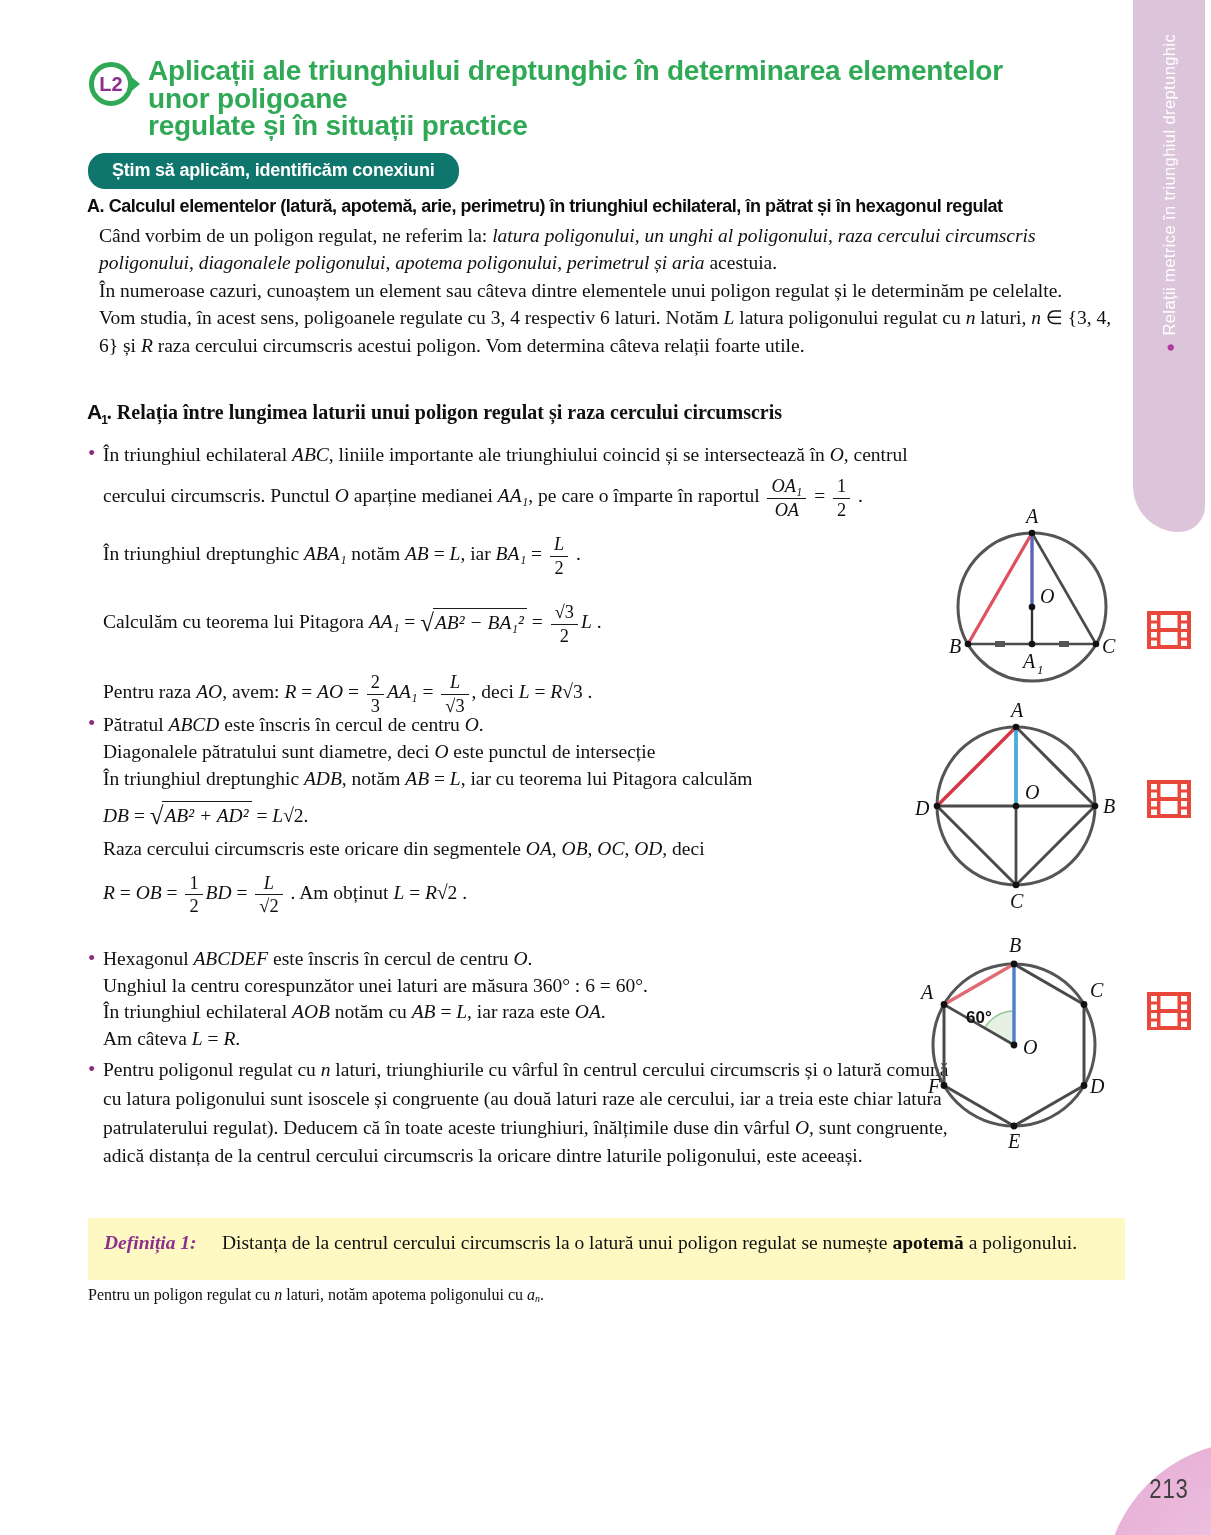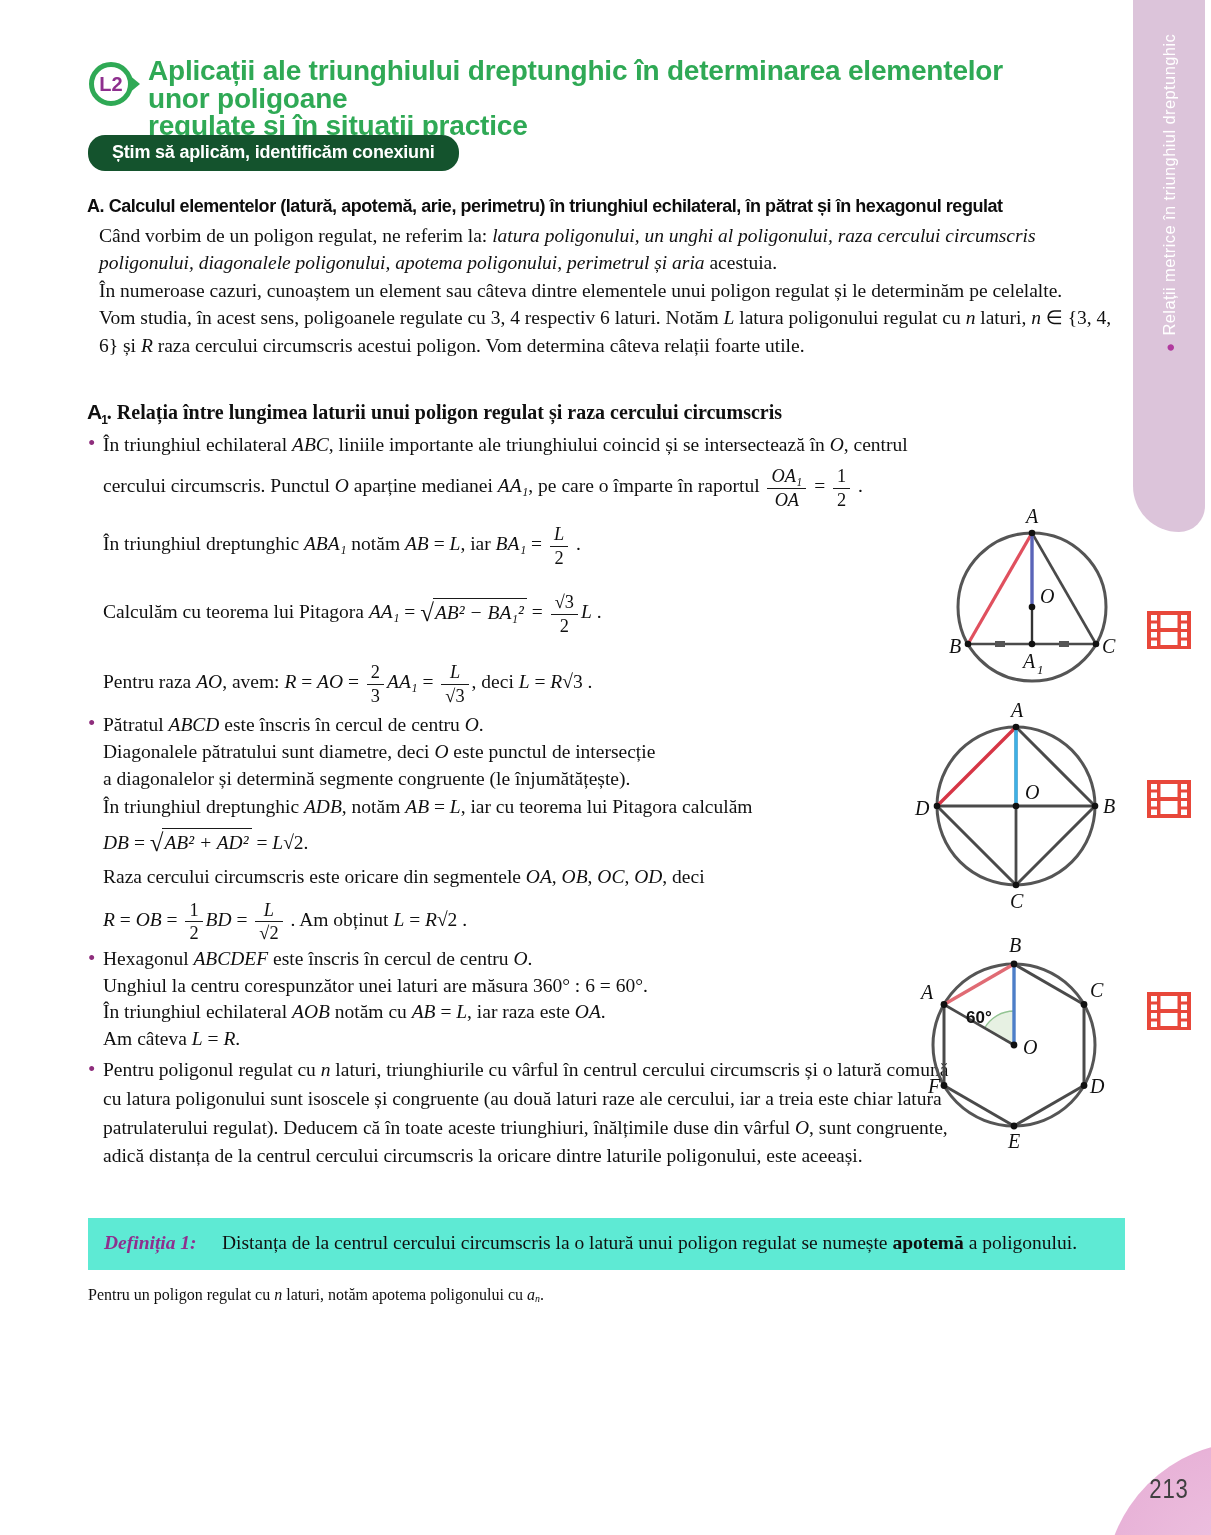--- a/index.html
+++ b/index.html
@@ -12,21 +12,21 @@
   .side-tab-label{position:absolute;left:1160px;top:352px;transform:rotate(-90deg);transform-origin:0 0;
             white-space:nowrap;font-family:"Liberation Sans",sans-serif;font-size:16.5px;color:#ffffff;
             letter-spacing:0.4px;}
   .side-tab-label .dot{color:#b13a9e;font-size:15px;margin-right:7px;}
 
   
   .lesson-badge{position:absolute;left:86px;top:56px;}
   .lesson-title{position:absolute;left:148px;top:57px;width:900px;
             font-family:"Liberation Sans",sans-serif;font-weight:700;font-size:28px;line-height:27.5px;
             color:#2fa955;letter-spacing:-0.2px;}
-  .banner-pill{position:absolute;left:88px;top:135px;background:#14532d;color:#ffffff;
+  .banner-pill{position:absolute;left:88px;top:153px;background:#0f766e;color:#ffffff;
             font-family:"Liberation Sans",sans-serif;font-weight:700;font-size:18px;
             padding:7px 24px 8px;border-radius:17px;letter-spacing:-0.2px;}
 
   .section-heading{position:absolute;left:87px;top:196px;width:1060px;
             font-family:"Liberation Sans",sans-serif;font-weight:700;font-size:18px;
             letter-spacing:-0.45px;color:#0d0d0d;}
 
   .body-block{position:absolute;left:99px;top:222px;width:1030px;font-size:19.5px;line-height:27.4px;}
   .body-block p{margin:0;}
 
@@ -44,22 +44,22 @@
   .run-b{font-weight:700;}
   .run-sub{font-size:0.62em;vertical-align:-0.25em;font-style:italic;}
   .frac{display:inline-block;vertical-align:middle;text-align:center;margin:0 3px;line-height:1.12;font-size:0.94em;}
   .frac .num{display:block;border-bottom:1.5px solid #1a1a1a;padding:0 4px 1px;}
   .frac .den{display:block;padding:1px 4px 0;}
   .sqrt{display:inline-block;white-space:nowrap;}
   .sqrt .rad{display:inline-block;font-size:1.28em;vertical-align:-0.1em;margin-right:-1px;}
   .sqrt .rb{display:inline-block;border-top:1.7px solid #1a1a1a;padding:0 3px 0 2px;}
 
   
-  .def-box{position:absolute;left:88px;top:1218px;width:1005px;background:#5eead4;
-           padding:11px 16px 13px;font-size:19.5px;line-height:28px;}
+  .def-box{position:absolute;left:88px;top:1218px;width:1005px;background:#fef9c3;
+           padding:11px 16px 23px;font-size:19.5px;line-height:28px;}
   .def-label{position:absolute;left:16px;top:11px;color:#8e2f8e;font-weight:700;font-style:italic;}
   .def-body{margin-left:118px;}
 
   .footer-line{position:absolute;left:88px;top:1286px;font-size:16px;text-align:center;}
 
   
   .diagram{position:absolute;}
   .dlabel{font-family:"Liberation Serif",serif;font-style:italic;font-size:20px;fill:#111;}
   .dlabel-sub{font-family:"Liberation Serif",serif;font-style:italic;font-size:13px;fill:#111;}
   .angle-label{font-family:"Liberation Sans",sans-serif;font-weight:700;font-size:17px;fill:#111;}
@@ -99,32 +99,31 @@
   <div class="body-block">
     <p><span class="run-n">Când vorbim de un poligon regulat, ne referim la: </span><span class="run-i">latura poligonului, un unghi al poligonului, raza cercului circumscris poligonului, diagonalele poligonului, apotema poligonului, perimetrul și aria</span><span class="run-n"> acestuia.</span></p>
     <p><span class="run-n">În numeroase cazuri, cunoaștem un element sau câteva dintre elementele unui poligon regulat și le determinăm pe celelalte.</span></p>
     <p><span class="run-n">Vom studia, în acest sens, poligoanele regulate cu 3, 4 respectiv 6 laturi. Notăm </span><span class="run-i">L</span><span class="run-n">  latura poligonului regulat cu </span><span class="run-i">n</span><span class="run-n"> laturi, </span><span class="run-i">n</span><span class="run-n"> ∈ {3, 4, 6} și </span><span class="run-i">R</span><span class="run-n"> raza cercului circumscris acestui poligon. Vom determina câteva relații foarte utile.</span></p>
   </div>
 
   <div class="a1-heading">
     <span class="a1-prefix"><span>A</span><sub>1</sub></span><span>. Relația între lungimea laturii unui poligon regulat și raza cercului circumscris</span>
   </div>
 
-  <div class="bullet" style="top:431px;">
+  <div class="bullet" style="top:441px;">
     <div class="bline"><span class="run-n">În triunghiul echilateral </span><span class="run-i">ABC</span><span class="run-n">, liniile importante ale triunghiului coincid și se intersectează în </span><span class="run-i">O</span><span class="run-n">, centrul</span></div>
     <div class="bline" style="margin-top:8px;"><span class="run-n">cercului circumscris. Punctul </span><span class="run-i">O</span><span class="run-n"> aparține medianei </span><span class="run-i">AA₁</span><span class="run-n">, pe care o împarte în raportul </span><span class="frac"><span class="num it">OA₁</span><span class="den it">OA</span></span><span class="run-n"> = </span><span class="frac"><span class="num">1</span><span class="den">2</span></span><span class="run-n"> .</span></div>
     <div class="bline" style="margin-top:14px;"><span class="run-n">În triunghiul dreptunghic </span><span class="run-i">ABA₁</span><span class="run-n"> notăm </span><span class="run-i">AB</span><span class="run-n"> = </span><span class="run-i">L</span><span class="run-n">, iar </span><span class="run-i">BA₁</span><span class="run-n"> = </span><span class="frac"><span class="num it">L</span><span class="den">2</span></span><span class="run-n"> .</span></div>
     <div class="bline" style="margin-top:24px;"><span class="run-n">Calculăm cu teorema lui Pitagora </span><span class="run-i">AA₁</span><span class="run-n"> = </span><span class="sqrt"><span class="rad">√</span><span class="rb it">AB² − BA₁²</span></span><span class="run-n"> = </span><span class="frac"><span class="num">√3</span><span class="den">2</span></span><span class="run-i">L</span><span class="run-n"> .</span></div>
     <div class="bline" style="margin-top:26px;"><span class="run-n">Pentru raza </span><span class="run-i">AO</span><span class="run-n">, avem: </span><span class="run-i">R</span><span class="run-n"> = </span><span class="run-i">AO</span><span class="run-n"> = </span><span class="frac"><span class="num">2</span><span class="den">3</span></span><span class="run-i">AA₁</span><span class="run-n"> = </span><span class="frac"><span class="num it">L</span><span class="den">√3</span></span><span class="run-n">, deci </span><span class="run-i">L</span><span class="run-n"> = </span><span class="run-i">R</span><span class="run-n">√3 .</span></div>
   </div>
 
   <div class="bullet" style="top:711px;">
     <div class="bline"><span class="run-n">Pătratul </span><span class="run-i">ABCD</span><span class="run-n"> este înscris în cercul de centru </span><span class="run-i">O</span><span class="run-n">.</span></div>
     <div class="bline"><span class="run-n">Diagonalele pătratului sunt diametre, deci </span><span class="run-i">O</span><span class="run-n"> este punctul de intersecție</span></div>
-    <div class="bline"><span class="run-n">a diagonalelor și determină segmente congruente (le înjumătățește).</span></div>
     <div class="bline"><span class="run-n">În triunghiul dreptunghic </span><span class="run-i">ADB</span><span class="run-n">, notăm </span><span class="run-i">AB</span><span class="run-n"> = </span><span class="run-i">L</span><span class="run-n">, iar cu teorema lui Pitagora calculăm</span></div>
     <div class="bline" style="margin-top:8px;margin-bottom:6px;"><span class="run-i">DB</span><span class="run-n"> = </span><span class="sqrt"><span class="rad">√</span><span class="rb it">AB² + AD²</span></span><span class="run-n"> = </span><span class="run-i">L</span><span class="run-n">√2.</span></div>
     <div class="bline"><span class="run-n">Raza cercului circumscris este oricare din segmentele </span><span class="run-i">OA</span><span class="run-n">, </span><span class="run-i">OB</span><span class="run-n">, </span><span class="run-i">OC</span><span class="run-n">, </span><span class="run-i">OD</span><span class="run-n">, deci</span></div>
     <div class="bline" style="margin-top:10px;"><span class="run-i">R</span><span class="run-n"> = </span><span class="run-i">OB</span><span class="run-n"> = </span><span class="frac"><span class="num">1</span><span class="den">2</span></span><span class="run-i">BD</span><span class="run-n"> = </span><span class="frac"><span class="num it">L</span><span class="den">√2</span></span><span class="run-n"> . Am obținut </span><span class="run-i">L</span><span class="run-n"> = </span><span class="run-i">R</span><span class="run-n">√2 .</span></div>
   </div>
 
   <div class="bullet" style="top:946px;line-height:26.6px;">
     <div class="bline"><span class="run-n">Hexagonul </span><span class="run-i">ABCDEF</span><span class="run-n"> este înscris în cercul de centru </span><span class="run-i">O</span><span class="run-n">.</span></div>
     <div class="bline"><span class="run-n">Unghiul la centru corespunzător unei laturi are măsura 360° : 6 = 60°.</span></div>
     <div class="bline"><span class="run-n">În triunghiul echilateral </span><span class="run-i">AOB</span><span class="run-n"> notăm cu </span><span class="run-i">AB</span><span class="run-n"> = </span><span class="run-i">L</span><span class="run-n">, iar raza este </span><span class="run-i">OA</span><span class="run-n">.</span></div>

